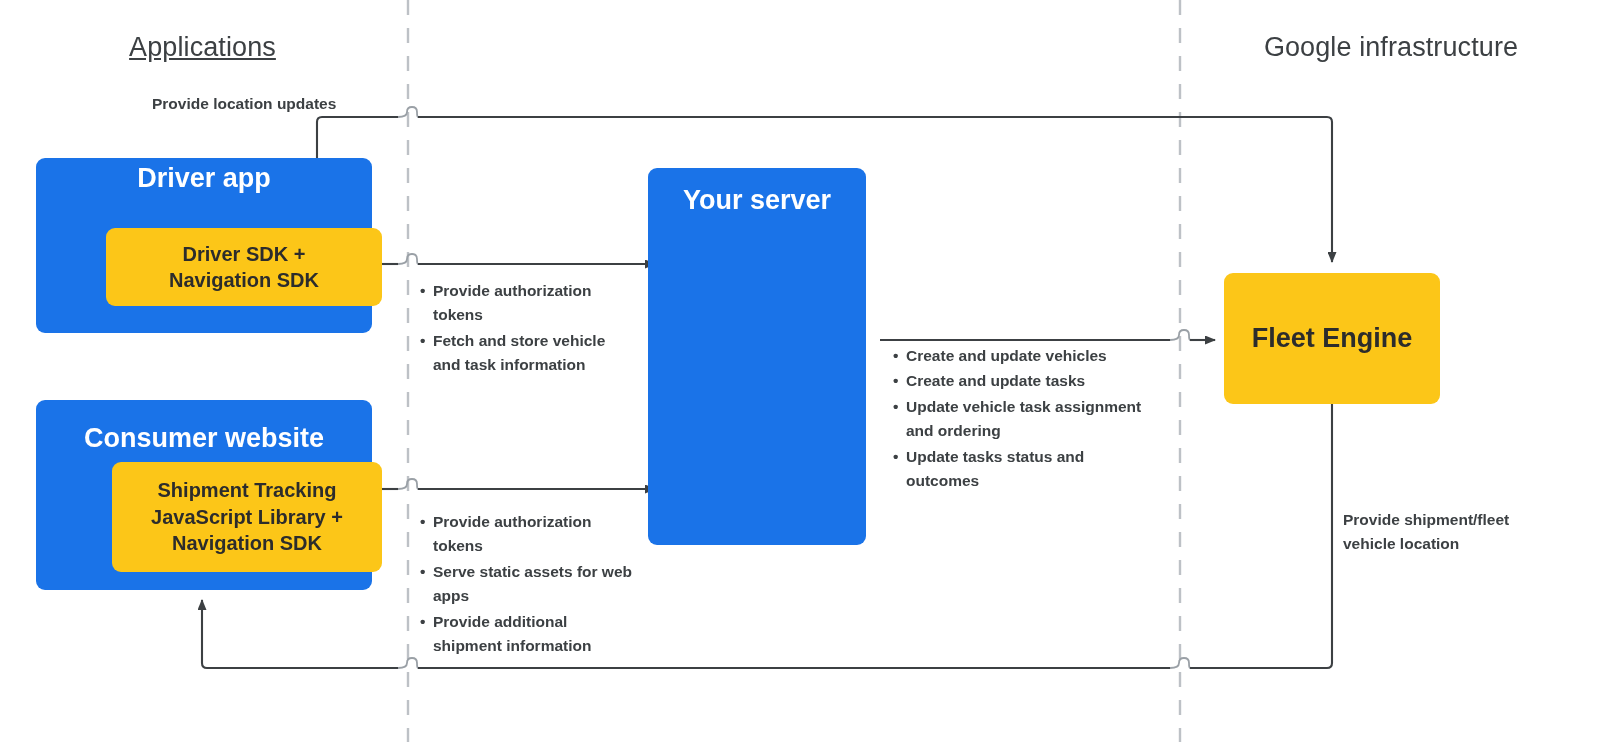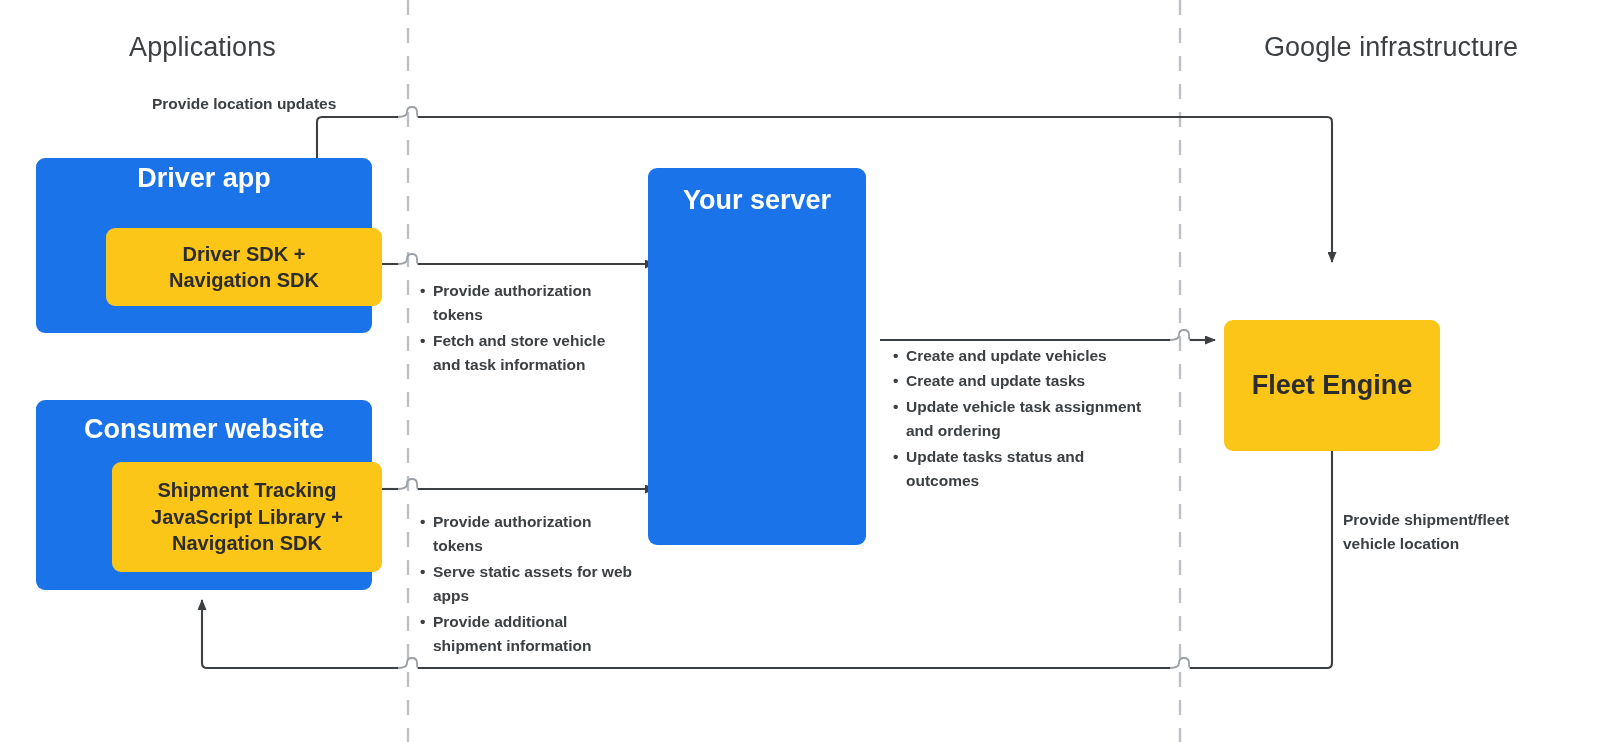--- a/index.html
+++ b/index.html
@@ -42,21 +42,20 @@
     border-radius: 9px;
     display: flex;
     flex-direction: column;
     align-items: center;
   }
   .node-blue {
     background: #1a73e8;
   }
   .node-yellow {
     background: #fcc618;
-    margin-top: 47px;
   }
   .node-title {
     font-size: 27px;
     font-weight: 700;
     color: #ffffff;
     line-height: 1.1;
     white-space: nowrap;
   }
   .node-title-dark {
     font-size: 27px;
@@ -154,35 +153,35 @@
       <path d="M 398,117 Q 407,117 407,112 Q 407,107 412,107 Q 417,107 417,112 Q 417,117 418,117" stroke="#9aa0a6" stroke-width="1.8"></path>
       <path d="M 398,264 Q 407,264 407,259 Q 407,254 412,254 Q 417,254 417,259 Q 417,264 418,264" stroke="#9aa0a6" stroke-width="1.8"></path>
       <path d="M 398,489 Q 407,489 407,484 Q 407,479 412,479 Q 417,479 417,484 Q 417,489 418,489" stroke="#9aa0a6" stroke-width="1.8"></path>
       <path d="M 398,668 Q 407,668 407,663 Q 407,658 412,658 Q 417,658 417,663 Q 417,668 418,668" stroke="#9aa0a6" stroke-width="1.8"></path>
       <path d="M 1170,340 Q 1179,340 1179,335 Q 1179,330 1184,330 Q 1189,330 1189,335 Q 1189,340 1190,340" stroke="#9aa0a6" stroke-width="1.8"></path>
       <path d="M 1170,668 Q 1179,668 1179,663 Q 1179,658 1184,658 Q 1189,658 1189,663 Q 1189,668 1190,668" stroke="#9aa0a6" stroke-width="1.8"></path>
       <path d="M 1322,117 Q 1331,117 1331,112 Q 1331,107 1336,107" stroke="none"></path>
     </g>
   </svg>
 
-  <div class="zone-title" style="left:0; top:32px; width:405px;">Applications</div>
+  <div class="zone-title" style="left:0; top:32px; width:405px;text-decoration:underline;">Applications</div>
   <div class="zone-title" style="left:1180px; top:32px; width:422px;">Google infrastructure</div>
 
   <div class="node node-blue" style="left:36px; top:158px; width:336px; height:175px;">
     <div class="node-title" style="margin-top:6px;">Driver app</div>
   </div>
   <div class="inner-box" style="left:66px; top:228px; width:276px; height:78px;">
     <div class="inner-label">
       <span>Driver SDK +</span><br>
       <span>Navigation SDK</span>
     </div>
   </div>
 
   <div class="node node-blue" style="left:36px; top:400px; width:336px; height:190px;">
-    <div class="node-title" style="margin-top:15px;">Consumer website</div>
+    <div class="node-title" style="margin-top:24px;">Consumer website</div>
   </div>
   <div class="inner-box" style="left:72px; top:462px; width:270px; height:110px;">
     <div class="inner-label">
       <span>Shipment Tracking</span><br>
       <span>JavaScript Library  +</span><br>
       <span>Navigation SDK</span>
     </div>
   </div>
 
   <div class="node node-blue" style="left:648px; top:168px; width:218px; height:377px;">

